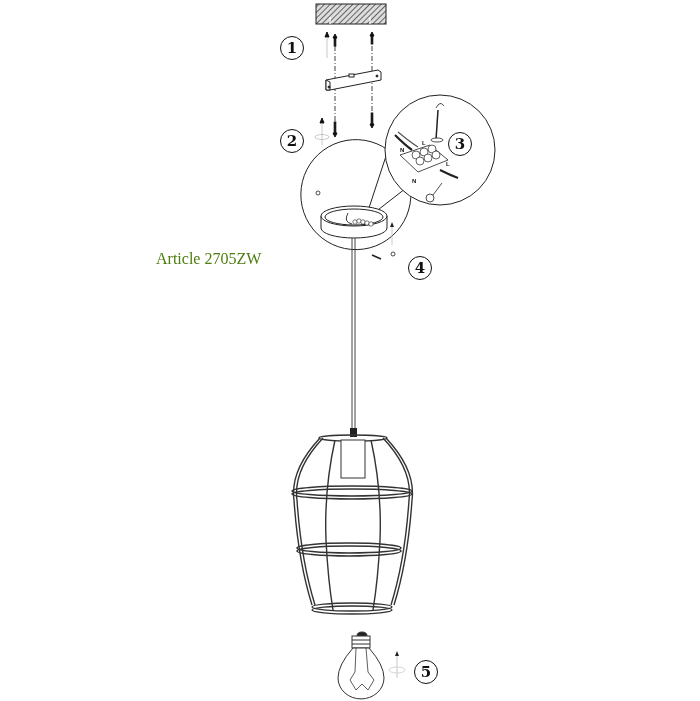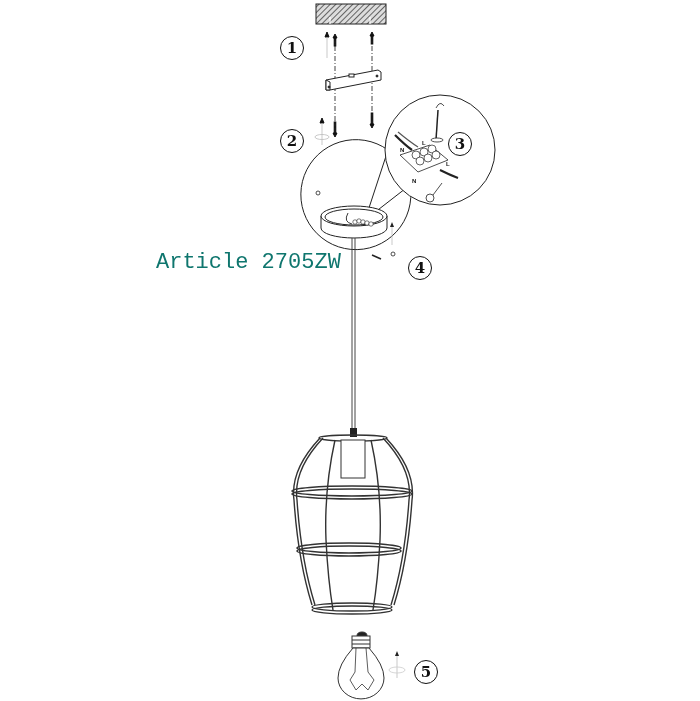--- a/index.html
+++ b/index.html
@@ -1,18 +1,18 @@
 <!DOCTYPE html>
 <html><head>
 <meta charset="utf-8">
 <style>
   html, body { margin: 0; padding: 0; background: #ffffff; }
   body { width: 700px; height: 701px; position: relative; overflow: hidden; font-family: "Liberation Sans", sans-serif; }
   #stage { position: absolute; left: 0; top: 0; width: 700px; height: 701px; }
-  .article-label { position: absolute; left: 156px; top: 250px; font-size: 22px; color: #0f766e; font-family: Liberation Mono, monospace; letter-spacing: 0px; }
+  .article-label { position: absolute; left: 156px; top: 250px; font-size: 16px; color: #4d7c0f; font-family: Liberation Serif, serif; letter-spacing: 0px; }
   .step-num { position: absolute; width: 22px; height: 22px; border: 1.6px solid #111; border-radius: 50%; font-family: "DejaVu Serif", serif; font-weight: bold; font-size: 15px; line-height: 22px; text-align: center; color: #111; background: #fff; }
 </style>
 </head>
 <body>
 
 <svg id="stage" viewBox="0 0 700 701" xmlns="http://www.w3.org/2000/svg">
   <defs>
     <pattern id="hatch" patternUnits="userSpaceOnUse" width="4" height="4" patternTransform="rotate(45)">
       <rect width="4" height="4" fill="#ddd"></rect>
       <line x1="0" y1="0" x2="0" y2="4" stroke="#444" stroke-width="1.6"></line>

